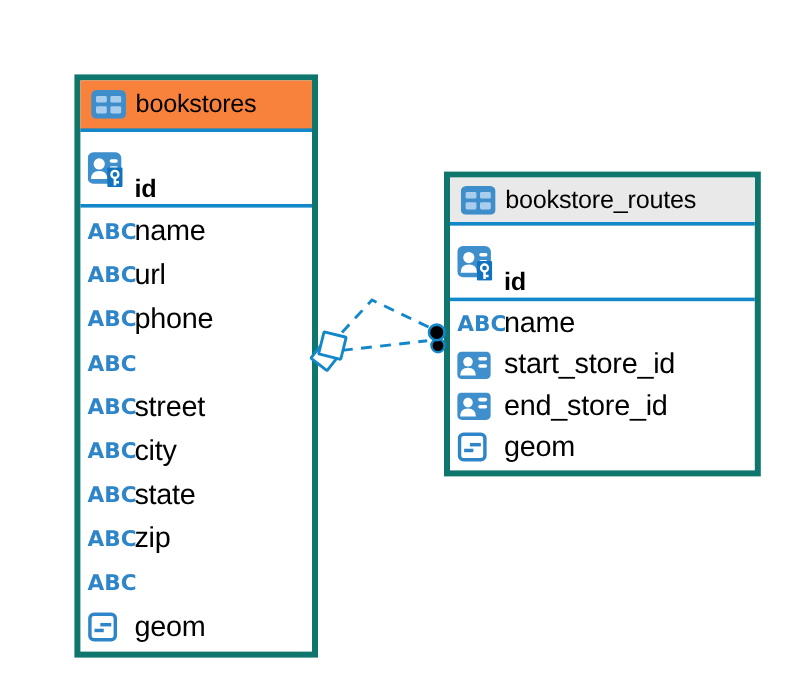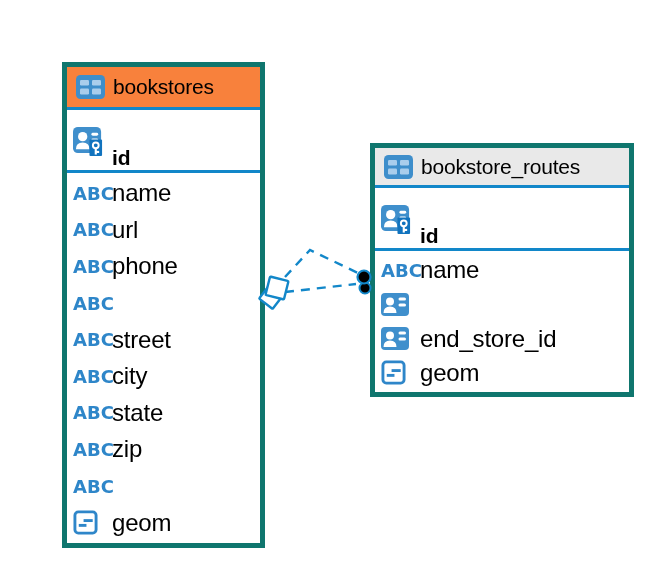--- a/index.html
+++ b/index.html
@@ -177,20 +177,21 @@
             <span class="abc">ABC</span>
           </span>
         <span class="cname">name</span>
       </div>
       <div class="col-row">
         <span class="icon-box">
           <svg class="ic" width="28" height="23">
               <use href="#i-fk"></use>
             </svg>
         </span>
+        <span class="cname">start_store_id</span>
       </div>
       <div class="col-row">
         <span class="icon-box">
           <svg class="ic" width="28" height="23">
               <use href="#i-fk"></use>
             </svg>
         </span>
         <span class="cname">end_store_id</span>
       </div>
       <div class="col-row">

